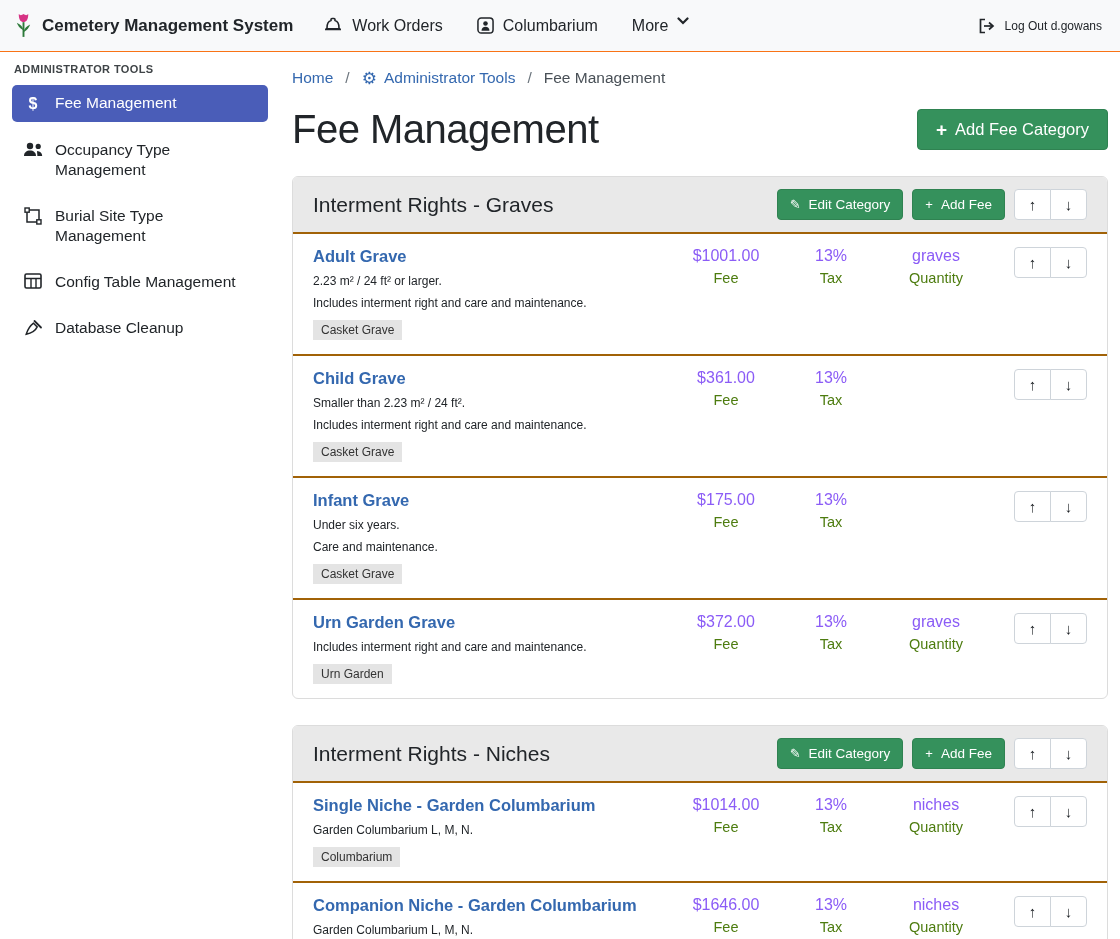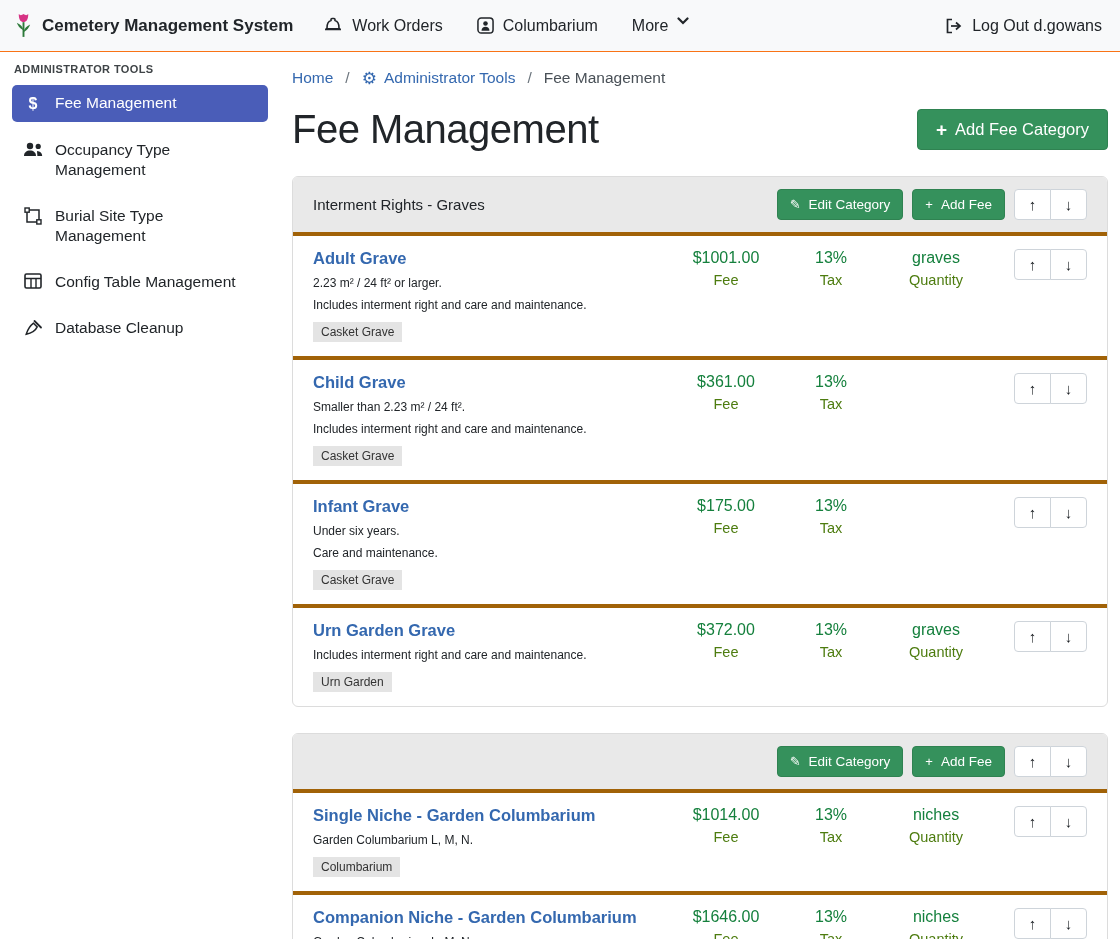--- a/index.html
+++ b/index.html
@@ -5,21 +5,21 @@
   * { box-sizing: border-box; margin: 0; padding: 0; }
   html, body { width: 1120px; height: 939px; overflow: hidden; background: #fff; }
   body { font-family: "Liberation Sans", sans-serif; color: #212529; }
 
   
   .navbar { height: 52px; background: #f8f9fa; display: flex; align-items: center;
             padding: 0 18px 0 14px; border-bottom: 1px solid #f97316; }
   .brand { display: flex; align-items: center; gap: 9px; font-size: 17px; font-weight: 700; cursor: pointer; }
   .nav-links { display: flex; align-items: center; gap: 34px; margin-left: 30px; }
   .nav-link { display: flex; align-items: flex-start; gap: 9px; font-size: 16px; color: #212529; cursor: pointer; text-decoration: none; }
-  .logout { margin-left: auto; display: flex; align-items: center; gap: 9px; font-size: 16px; cursor: pointer; }
+  .logout { margin-left: auto; display: flex; align-items: center; gap: 9px; font-size: 12px; cursor: pointer; }
   .ico-svg { display: inline-flex; align-items: center; }
 
   
   .app { display: flex; height: 887px; }
   .sidebar { width: 280px; flex: 0 0 280px; padding: 11px 12px 0 12px; }
   .main { flex: 1; padding: 13px 12px 0 12px; }
 
   
   .side-heading { font-size: 11px; font-weight: 700; letter-spacing: .4px; color: #3f4447;
                   text-transform: uppercase; padding: 0 2px 10px 2px; }
@@ -51,31 +51,31 @@
   .btn-group { display: inline-flex; }
   .btn-arrow { width: 37px; height: 31px; background: #fff; border: 1px solid #ced4da;
                display: inline-flex; align-items: center; justify-content: center;
                font-size: 15px; color: #212529; cursor: pointer; font-family: inherit; }
   .btn-group .btn-arrow:first-child { border-radius: 4px 0 0 4px; }
   .btn-group .btn-arrow:last-child { border-radius: 0 4px 4px 0; margin-left: -1px; }
 
   
   .card { border: 1px solid #dcdcdc; border-radius: 6px; margin-bottom: 26px; overflow: hidden; background: #fff; }
   .card-header { background: #e9e9e9; padding: 12px 20px; display: flex; align-items: center; }
-  .card-title { font-size: 15px; font-weight: 500; }
+  .card-title { font-size: 21px; font-weight: 500; }
   .header-actions { margin-left: auto; display: flex; align-items: center; gap: 9px; }
 
-  .fee-row { display: flex; padding: 13px 20px 14px 20px; border-top: 4px solid #a16207; }
+  .fee-row { display: flex; padding: 13px 20px 14px 20px; border-top: 2px solid #a16207; }
   .fee-main { flex: 1; padding-right: 8px; }
   .fee-name { font-size: 16.5px; font-weight: 700; color: #3468af; text-decoration: none; cursor: pointer; }
   .fee-desc { font-size: 12px; margin-top: 8px; color: #212529; }
   .badge { display: inline-block; margin-top: 10px; background: #e4e4e4; color: #333;
            font-size: 12px; padding: 3px 8px; border-radius: 0; }
   .col { text-align: center; }
-  .col .val { font-size: 16px; color: #15803d; }
+  .col .val { font-size: 16px; color: #8b5cf6; }
   .col .lbl { font-size: 14.5px; color: #4d7c0f; margin-top: 5px; }
   .col-fee { width: 118px; flex: 0 0 118px; }
   .col-tax { width: 92px; flex: 0 0 92px; text-align: center; }
   .col-qty { width: 118px; flex: 0 0 118px; }
   .col-actions { width: 92px; flex: 0 0 92px; display: flex; justify-content: flex-end; align-items: flex-start; }
 </style>
 </head>
 <body>
 
 <div class="navbar">
@@ -344,20 +344,21 @@
           <button class="btn-arrow">
                 <span>↓</span>
               </button>
         </div>
           </div>
       </div>
     </div>
 
     <div class="card">
       <div class="card-header">
+        <div class="card-title">Interment Rights - Niches</div>
         <div class="header-actions">
           <button class="btn btn-green btn-sm">
             <span class="g-ico">✎</span>
             <span>Edit Category</span>
           </button>
           <button class="btn btn-green btn-sm">
             <span class="g-ico">+</span>
             <span>Add Fee</span>
           </button>
           <div class="btn-group">

